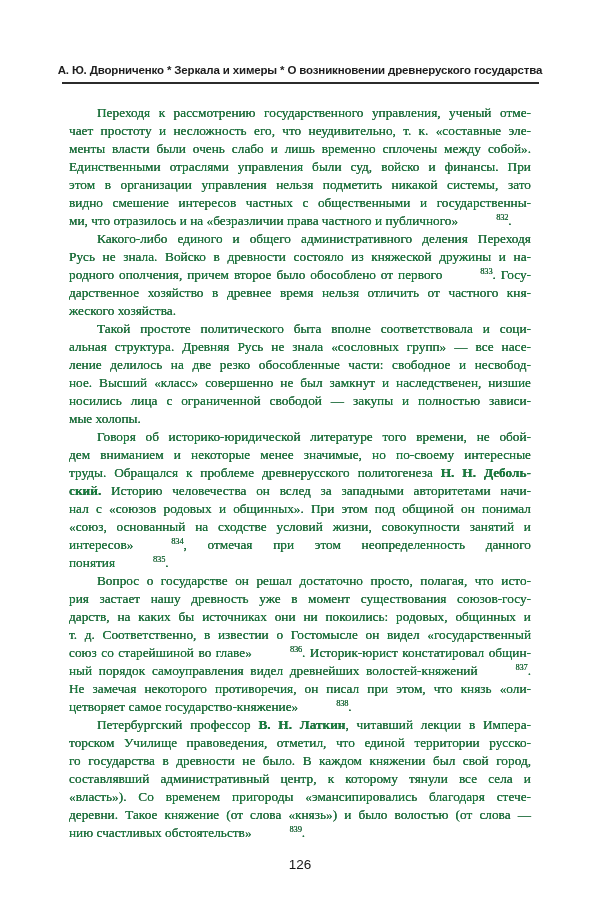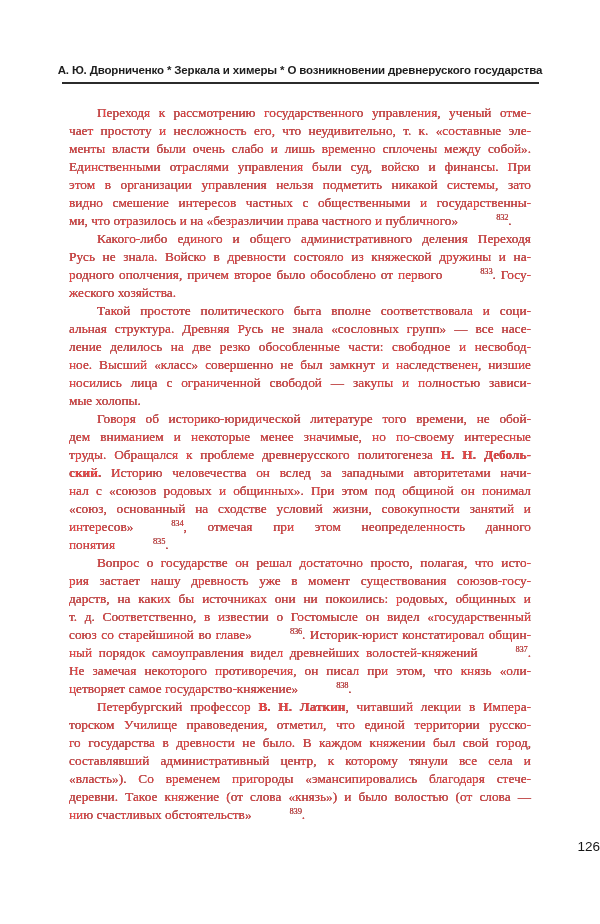--- a/index.html
+++ b/index.html
@@ -34,21 +34,21 @@
     height: 2px;
     background: #2b2b2b;
     margin: 4px auto 0 auto;
   }
   .body-text {
     width: 462px;
     margin: 20px auto 0 auto;
     font-family: "Liberation Serif", serif;
     font-size: 13.3px;
     line-height: 18px;
-    color: #ef4444;
+    color: #15803d;
     text-shadow: 0 0 0.45px rgba(0,0,0,0.85);
   }
   .line {
     text-align: justify;
     text-align-last: justify;
   }
   .line.first {
     padding-left: 28px;
   }
   .line.last {
@@ -57,21 +57,21 @@
   .bold {
     font-weight: 700;
   }
   .body-text sup {
     font-size: 8.5px;
     line-height: 0;
     letter-spacing: -0.2px;
     padding-left: 38px;
   }
   .page-footer {
-    text-align: right;
+    text-align: center;
     margin-top: 13px;
   }
   .page-number {
     font-family: "Liberation Sans", sans-serif;
     font-size: 13.5px;
     color: #161616;
     display: inline-block;
   }
 </style>
 </head>
@@ -87,20 +87,21 @@
       <div class="line first"><span>Переходя к рассмотрению государственного управления, ученый отме-</span></div>
       <div class="line"><span>чает простоту и несложность его, что неудивительно, т. к. «составные эле-</span></div>
       <div class="line"><span>менты власти были очень слабо и лишь временно сплочены между собой».</span></div>
       <div class="line"><span>Единственными отраслями управления были суд, войско и финансы. При</span></div>
       <div class="line"><span>этом в организации управления нельзя подметить никакой системы, зато</span></div>
       <div class="line"><span>видно смешение интересов частных с общественными и государственны-</span></div>
       <div class="line last"><span>ми, что отразилось и на «безразличии права частного и публичного»</span><sup>832</sup><span>.</span></div>
       <div class="line first"><span>Какого-либо единого и общего административного деления Переходя</span></div>
       <div class="line"><span>Русь не знала. Войско в древности состояло из княжеской дружины и на-</span></div>
       <div class="line"><span>родного ополчения, причем второе было обособлено от первого</span><sup>833</sup><span>. Госу-</span></div>
+      <div class="line"><span>дарственное хозяйство в древнее время нельзя отличить от частного кня-</span></div>
       <div class="line last"><span>жеского хозяйства.</span></div>
       <div class="line first"><span>Такой простоте политического быта вполне соответствовала и соци-</span></div>
       <div class="line"><span>альная структура. Древняя Русь не знала «сословных групп» — все насе-</span></div>
       <div class="line"><span>ление делилось на две резко обособленные части: свободное и несвобод-</span></div>
       <div class="line"><span>ное. Высший «класс» совершенно не был замкнут и наследственен, низшие</span></div>
       <div class="line"><span>носились лица с ограниченной свободой — закупы и полностью зависи-</span></div>
       <div class="line last"><span>мые холопы.</span></div>
       <div class="line first"><span>Говоря об историко-юридической литературе того времени, не обой-</span></div>
       <div class="line"><span>дем вниманием и некоторые менее значимые, но по-своему интересные</span></div>
       <div class="line"><span>труды. Обращался к проблеме древнерусского политогенеза </span><span class="bold">Н. Н. Деболь-</span></div>

